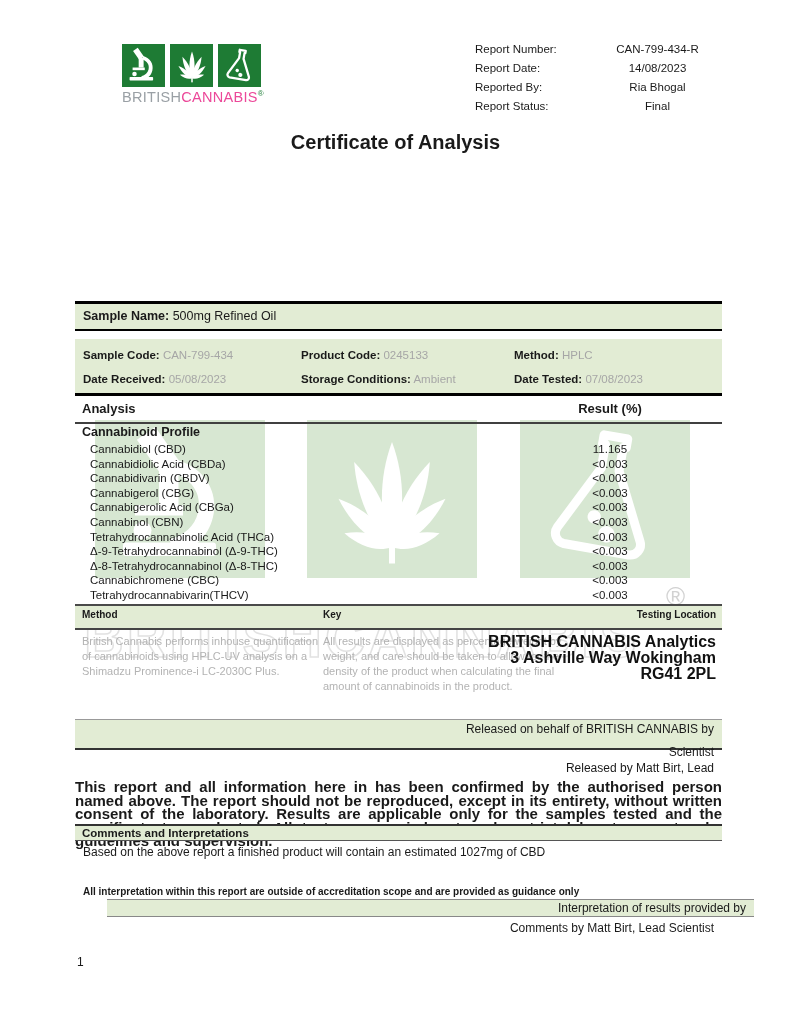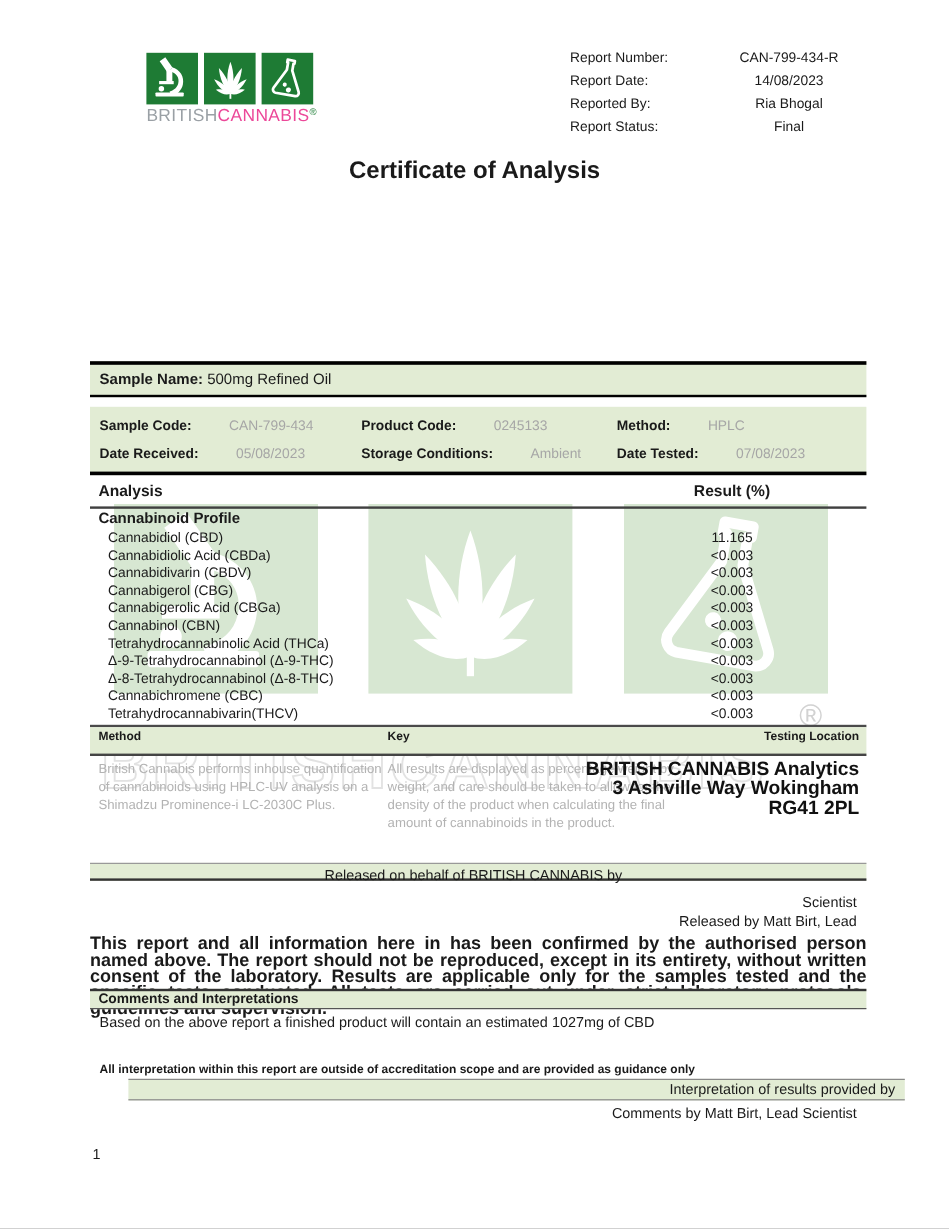--- a/index.html
+++ b/index.html
@@ -30,21 +30,21 @@
   .report-info .lbl{width:115px;}
   .report-info .val{flex:1; text-align:center;}
   .doc-title{position:absolute; left:0; top:131px; width:100%; text-align:center; font-size:20px; font-weight:700;}
   
   .band{position:absolute; left:75px; width:647px; box-sizing:border-box; background:#e2ecd4;}
   .sample-bar{top:301px; height:30px; border-top:3px solid #000; border-bottom:2px solid #000; font-size:12.5px; line-height:25px; padding-left:8px;}
   .sample-bar .v{color:#1a1a1a; font-weight:400;}
   .info-grid{top:339px; height:57px; border-bottom:3px solid #000; font-size:11.5px;}
   .cell{position:absolute; white-space:nowrap;}
   .cell .glbl{font-weight:700;}
-  .cell .gval{color:#a6a6a6;margin-left:28px;}
+  .cell .gval{color:#a6a6a6;}
   
   .analysis-head{position:absolute; left:75px; top:399px; width:647px; height:23px; border-bottom:2px solid #404040; font-size:13px; font-weight:700;}
   .analysis-head .a{position:absolute; left:7px; top:2px;}
   .analysis-head .r{position:absolute; left:460px; width:150px; text-align:center; top:2px;}
   .cann-section{position:absolute; left:75px; top:425px; width:647px;}
   .cann-title{font-size:12.5px; font-weight:700; padding-left:7px;}
   .cann-rows{margin-top:3px;}
   .cann-row{position:relative; height:14.6px; font-size:11.5px; line-height:14.6px;}
   .cann-row .n{padding-left:15px;}
   .cann-row .v{position:absolute; left:460px; top:0; width:150px; text-align:center;}
@@ -52,21 +52,21 @@
   
   .mkl-head{top:606px; height:24px; border-bottom:2px solid #444; font-size:10px; font-weight:700;}
   .mkl-head .m{position:absolute; left:7px; top:3px;}
   .mkl-head .k{position:absolute; left:248px; top:3px;}
   .mkl-head .t{position:absolute; right:6px; top:3px;}
   .mkl-body{position:absolute; left:75px; top:634px; width:647px; font-size:11px; line-height:15px;}
   .mkl-body .mcol{position:absolute; left:7px; width:240px; color:#b3b3b3;}
   .mkl-body .kcol{position:absolute; left:248px; width:240px; color:#b3b3b3;}
   .mkl-body .tcol{position:absolute; right:6px; width:230px; text-align:right; color:#111; font-weight:700; font-size:16px; line-height:16px;}
   
-  .release-bar{top:719px; height:15px; border-top:1px solid #999; border-bottom:2px solid #333; font-size:12px; line-height:19px; text-align:center; padding-right:8px;}
+  .release-bar{top:719px; height:31px; border-top:1px solid #999; border-bottom:2px solid #333; font-size:12px; line-height:19px; text-align:right; padding-right:8px;}
   .release-lines{position:absolute; left:75px; top:744px; width:639px; text-align:right; font-size:12px; line-height:16px;}
   .disclaimer{position:absolute; left:75px; top:780px; width:647px; font-size:15px; font-weight:600; line-height:13.5px; text-align:justify;}
   
   .comments-bar{top:824px; height:17px; border-top:2px solid #333; border-bottom:1px solid #555; font-size:11.5px; font-weight:700; line-height:14px; padding-left:7px;}
   .comments-body{position:absolute; left:83px; top:845px; width:630px; font-size:12px;}
   .accred-note{position:absolute; left:83px; top:886px; width:630px; font-size:10px; font-weight:700;}
   .interp-bar{top:899px; height:18px; border-top:1px solid #888; border-bottom:1px solid #888; font-size:12px; line-height:16px; text-align:right; padding-right:8px;margin-left:32px;}
   .interp-by{position:absolute; left:75px; top:921px; width:639px; text-align:right; font-size:12px;}
   .page-num{position:absolute; left:77px; top:955px; font-size:12px;}
 </style>

